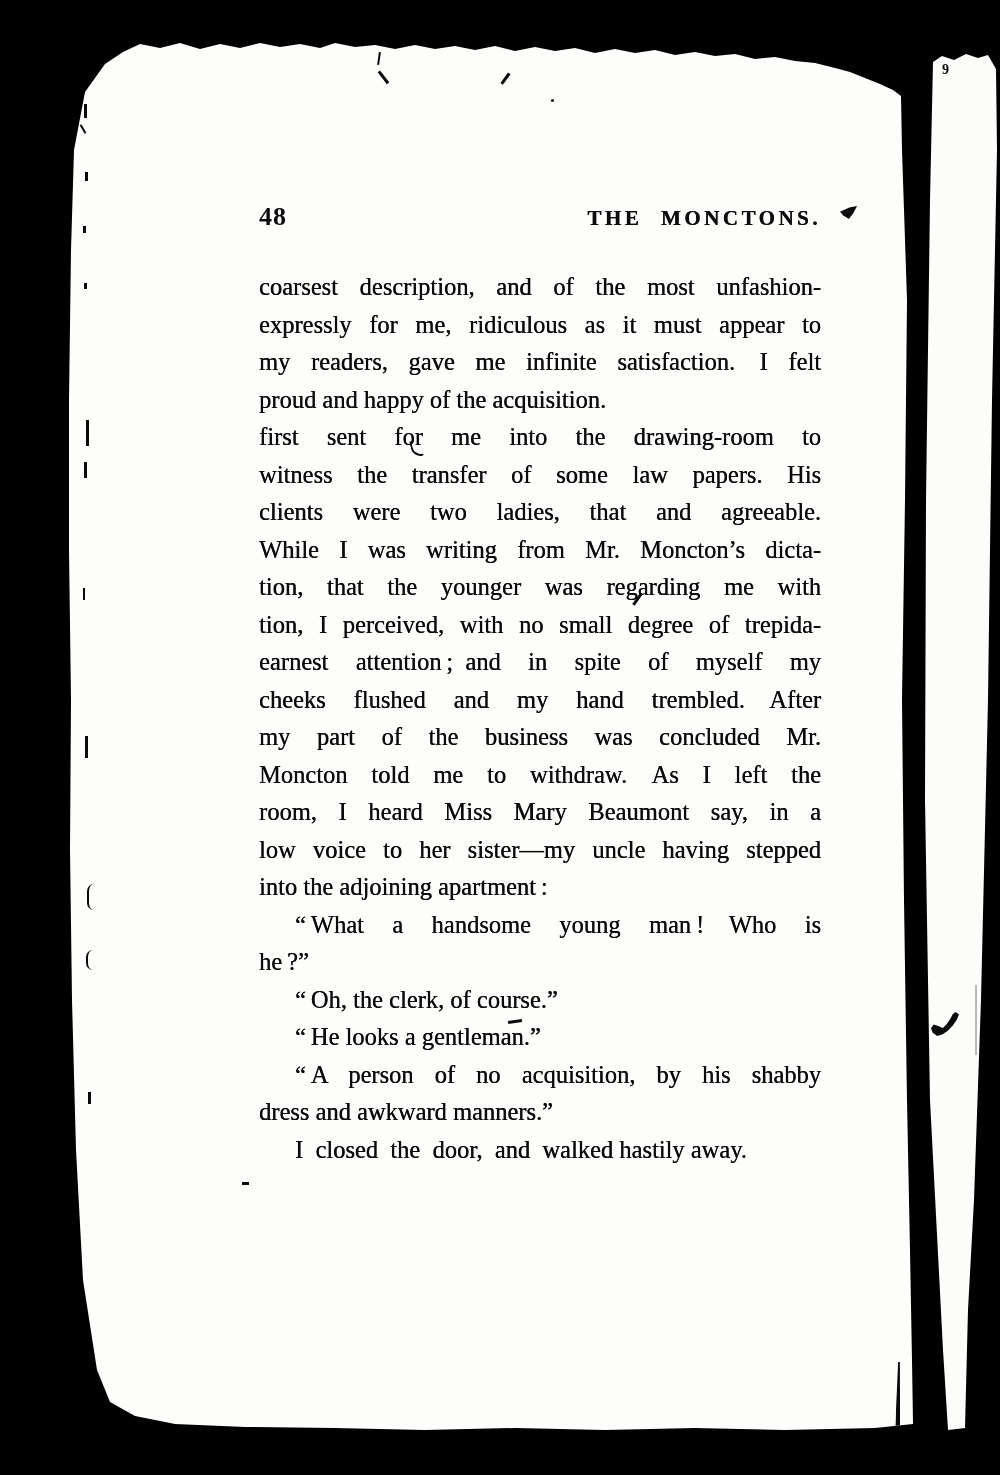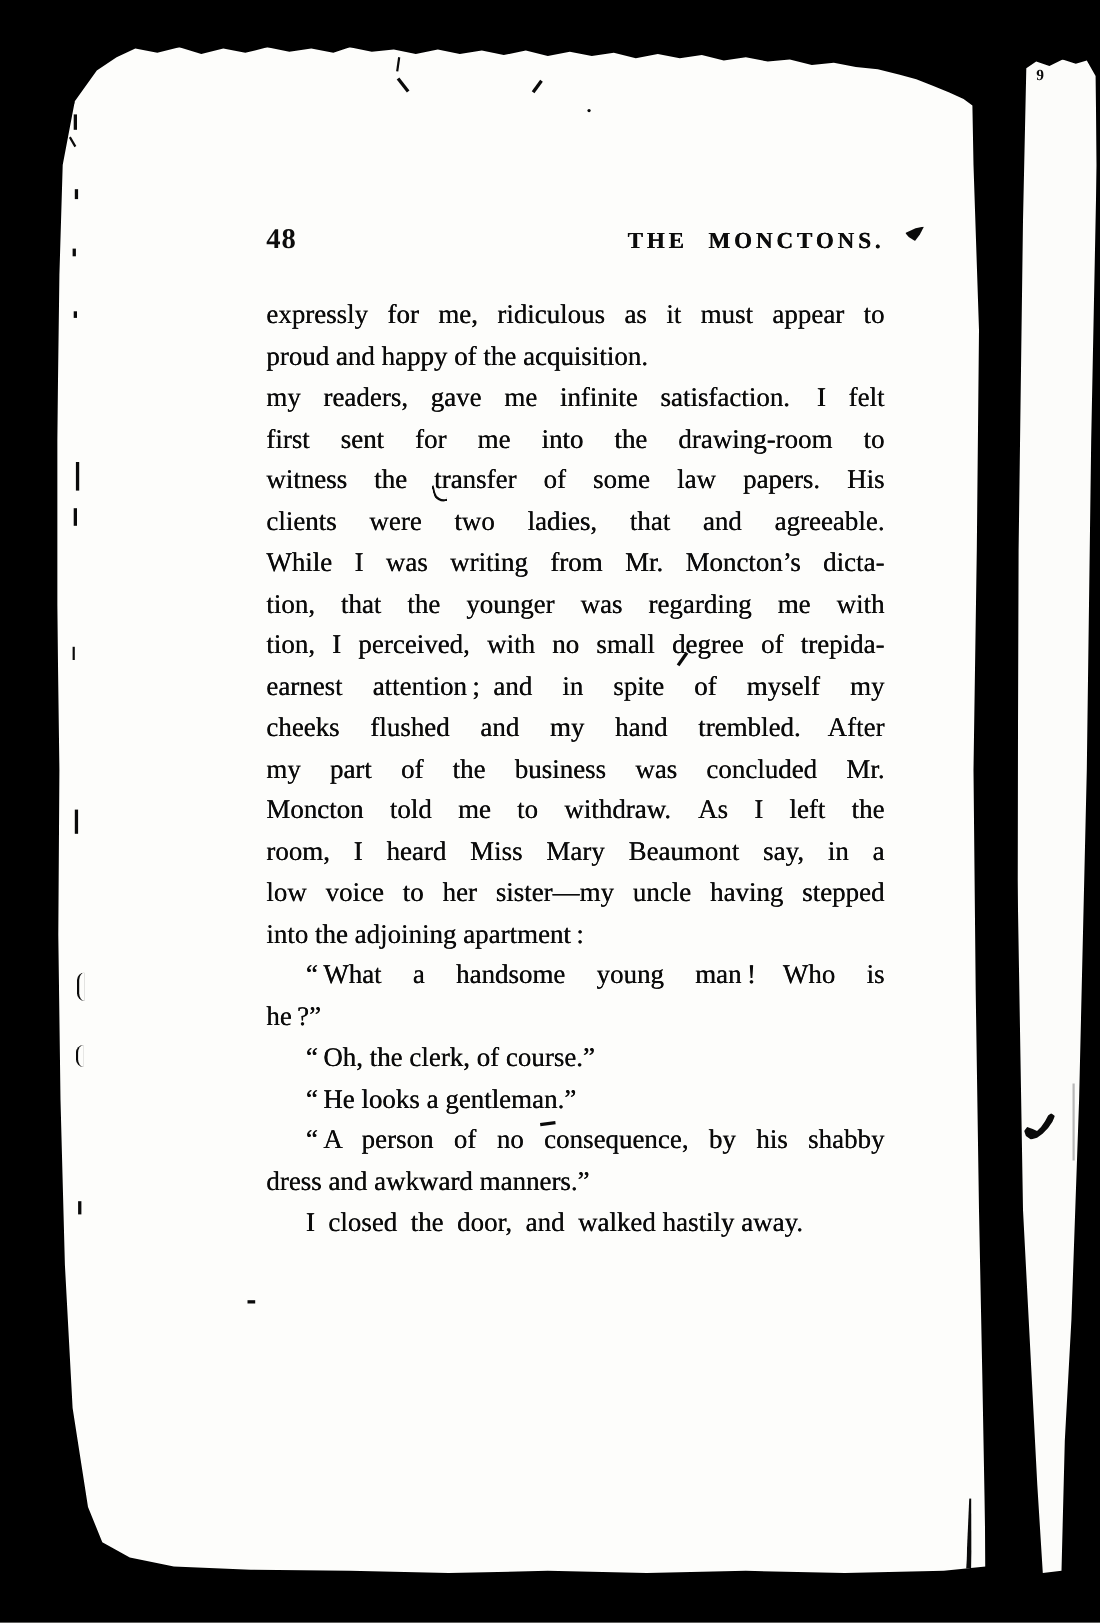--- a/index.html
+++ b/index.html
@@ -7,21 +7,21 @@
     width:1000px;height:1475px;
     background:#000;
     font-family:"Liberation Serif","DejaVu Serif",serif;
     position:relative;
     overflow:hidden;
   }
   .screen{position:absolute;left:0;top:0;width:1000px;height:1475px;background:#000;}
 
   
   .page-main{
-    position:absolute;left:48px;top:36px;width:848px;height:1396px;
+    position:absolute;left:65px;top:36px;width:848px;height:1396px;
     background:#fdfdfb;
     clip-path:polygon(
       58px 16px, 75px 8px, 95px 12px, 115px 7px, 135px 13px, 155px 8px, 175px 12px,
       195px 7px, 215px 11px, 235px 8px, 255px 12px, 270px 7px, 290px 11px, 310px 9px,
       330px 13px, 350px 9px, 370px 13px, 390px 10px, 410px 14px, 430px 10px, 450px 15px,
       470px 11px, 490px 15px, 510px 12px, 530px 17px, 550px 13px, 570px 17px, 590px 14px,
       610px 19px, 630px 16px, 650px 20px, 670px 18px, 690px 23px, 710px 21px, 730px 25px,
       750px 27px, 770px 32px, 785px 36px, 800px 42px, 815px 48px, 828px 54px, 836px 60px,
       837px 114px, 842px 264px, 840px 464px, 837px 664px, 839px 864px, 842px 1064px,
       845px 1214px, 847px 1324px, 848px 1388px,
@@ -97,41 +97,42 @@
 
   <div class="page-main">
 
     <div class="running-head">
       <span class="page-number">48</span>
       <span class="running-title">THE MONCTONS.</span>
     </div>
     <div class="arrowhead"></div>
 
     <div class="text-block">
+        <div class="line">coarsest description, and of the most unfashion-</div>
         <div class="line">expressly for me, ridiculous as it must appear to</div>
+        <div class="line">my readers, gave me infinite satisfaction.  I felt</div>
         <div class="line last">proud and happy of the acquisition.</div>
-        <div class="line">my readers, gave me infinite satisfaction.  I felt</div>
         <div class="line">first sent for me into the drawing-room to</div>
         <div class="line">witness the transfer of some law papers.  His</div>
         <div class="line">clients were two ladies, that and agreeable.</div>
         <div class="line">While I was writing from Mr. Moncton’s dicta-</div>
         <div class="line">tion, that the younger was regarding me with</div>
         <div class="line">tion, I perceived, with no small degree of trepida-</div>
         <div class="line">earnest attention ; and in spite of myself my</div>
         <div class="line">cheeks flushed and my hand trembled.  After</div>
         <div class="line">my part of the business was concluded Mr.</div>
         <div class="line">Moncton told me to withdraw.  As I left the</div>
         <div class="line">room, I heard Miss Mary Beaumont say, in a</div>
         <div class="line">low voice to her sister—my uncle having stepped</div>
         <div class="line last">into the adjoining apartment :</div>
         <div class="line indent">“ What a handsome young man !  Who is</div>
         <div class="line last">he ?”</div>
         <div class="line last indent">“ Oh, the clerk, of course.”</div>
         <div class="line last indent">“ He looks a gentleman.”</div>
-        <div class="line indent">“ A person of no consequence, by his shabby</div>
+        <div class="line indent">“ A person of no acquisition, by his shabby</div>
         <div class="line last">dress and awkward manners.”</div>
         <div class="line last indent">I closed the door, and walked hastily away.</div>
       </div>
 
     <div class="art" style="left:313px;top:16px;width:2px;height:13px;transform:rotate(8deg);"></div>
     <div class="art" style="left:317px;top:34px;width:2.5px;height:15px;transform:rotate(-38deg);"></div>
     <div class="art" style="left:439px;top:36px;width:2.5px;height:13px;transform:rotate(36deg);"></div>
     <div class="art" style="left:486px;top:63px;width:3px;height:3px;border-radius:50%;"></div>
     <div class="art" style="left:571px;top:556px;width:2.5px;height:14px;transform:rotate(35deg);"></div>
     <div class="happy-curl"></div>

